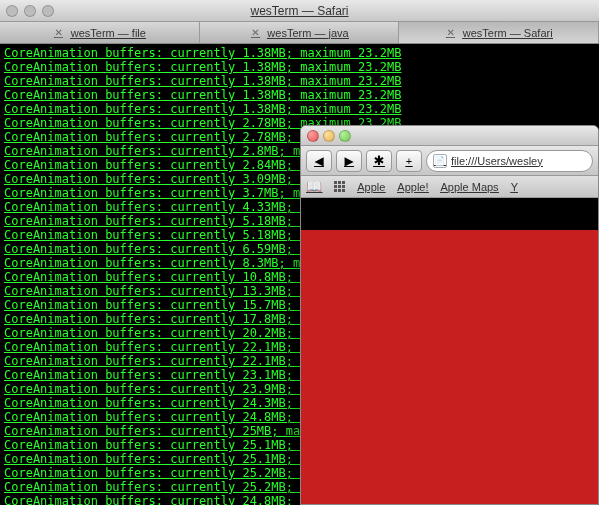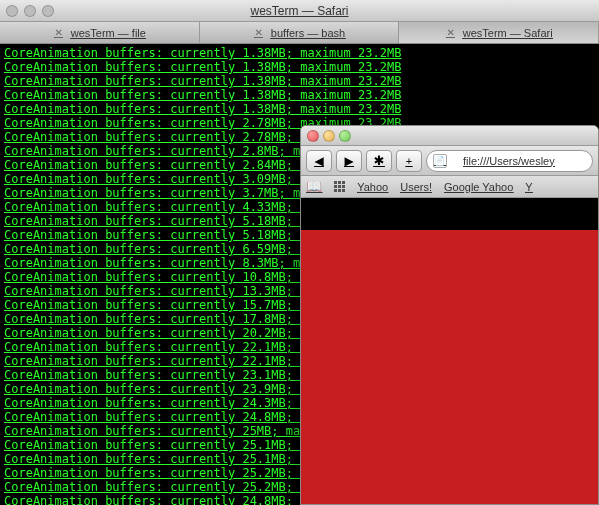--- a/index.html
+++ b/index.html
@@ -164,21 +164,21 @@
   <div class="window-title">wesTerm — Safari</div>
 </div>
 
 <div class="tabbar">
   <div class="tab">
     <span class="tab-close">✕</span>
     <span>wesTerm — file</span>
   </div>
   <div class="tab">
     <span class="tab-close">✕</span>
-    <span>buffers — bash</span>
+    <span>wesTerm — java</span>
   </div>
   <div class="tab active">
     <span class="tab-close">✕</span>
     <span>wesTerm — Safari</span>
   </div>
 </div>
 
 <div class="terminal" id="term">CoreAnimation buffers: currently 1.38MB; maximum 23.2MB
 CoreAnimation buffers: currently 1.38MB; maximum 23.2MB
 CoreAnimation buffers: currently 1.38MB; maximum 23.2MB
@@ -233,38 +233,38 @@
         <span class="arrow">▶</span>
       </div>
     <div class="sf-btn nav">
         <span class="bug">✱</span>
       </div>
     <div class="sf-btn nav">
         <span>+</span>
       </div>
     <div class="sf-url">
       <span class="favicon">📄</span>
-      <span style="margin-left:16px;">file:///Users/wesley</span>
+      <span style="margin-left:4px;">file:///Users/wesley</span>
     </div>
   </div>
   <div class="sf-bookmarks">
     <span class="book-icon">📖</span>
     <span class="grid-icon">
         <span></span>
         <span></span>
         <span></span>
         <span></span>
         <span></span>
         <span></span>
         <span></span>
         <span></span>
         <span></span>
       </span>
-    <span>Yahoo</span>
-    <span>Users!</span>
-    <span>Google Yahoo</span>
+    <span>Apple</span>
+    <span>Apple!</span>
+    <span>Apple Maps</span>
     <span>Y</span>
   </div>
   <div class="sf-content">
     <div class="sf-black"></div>
     <div class="sf-red"></div>
   </div>
 </div>
 
 </body></html>

